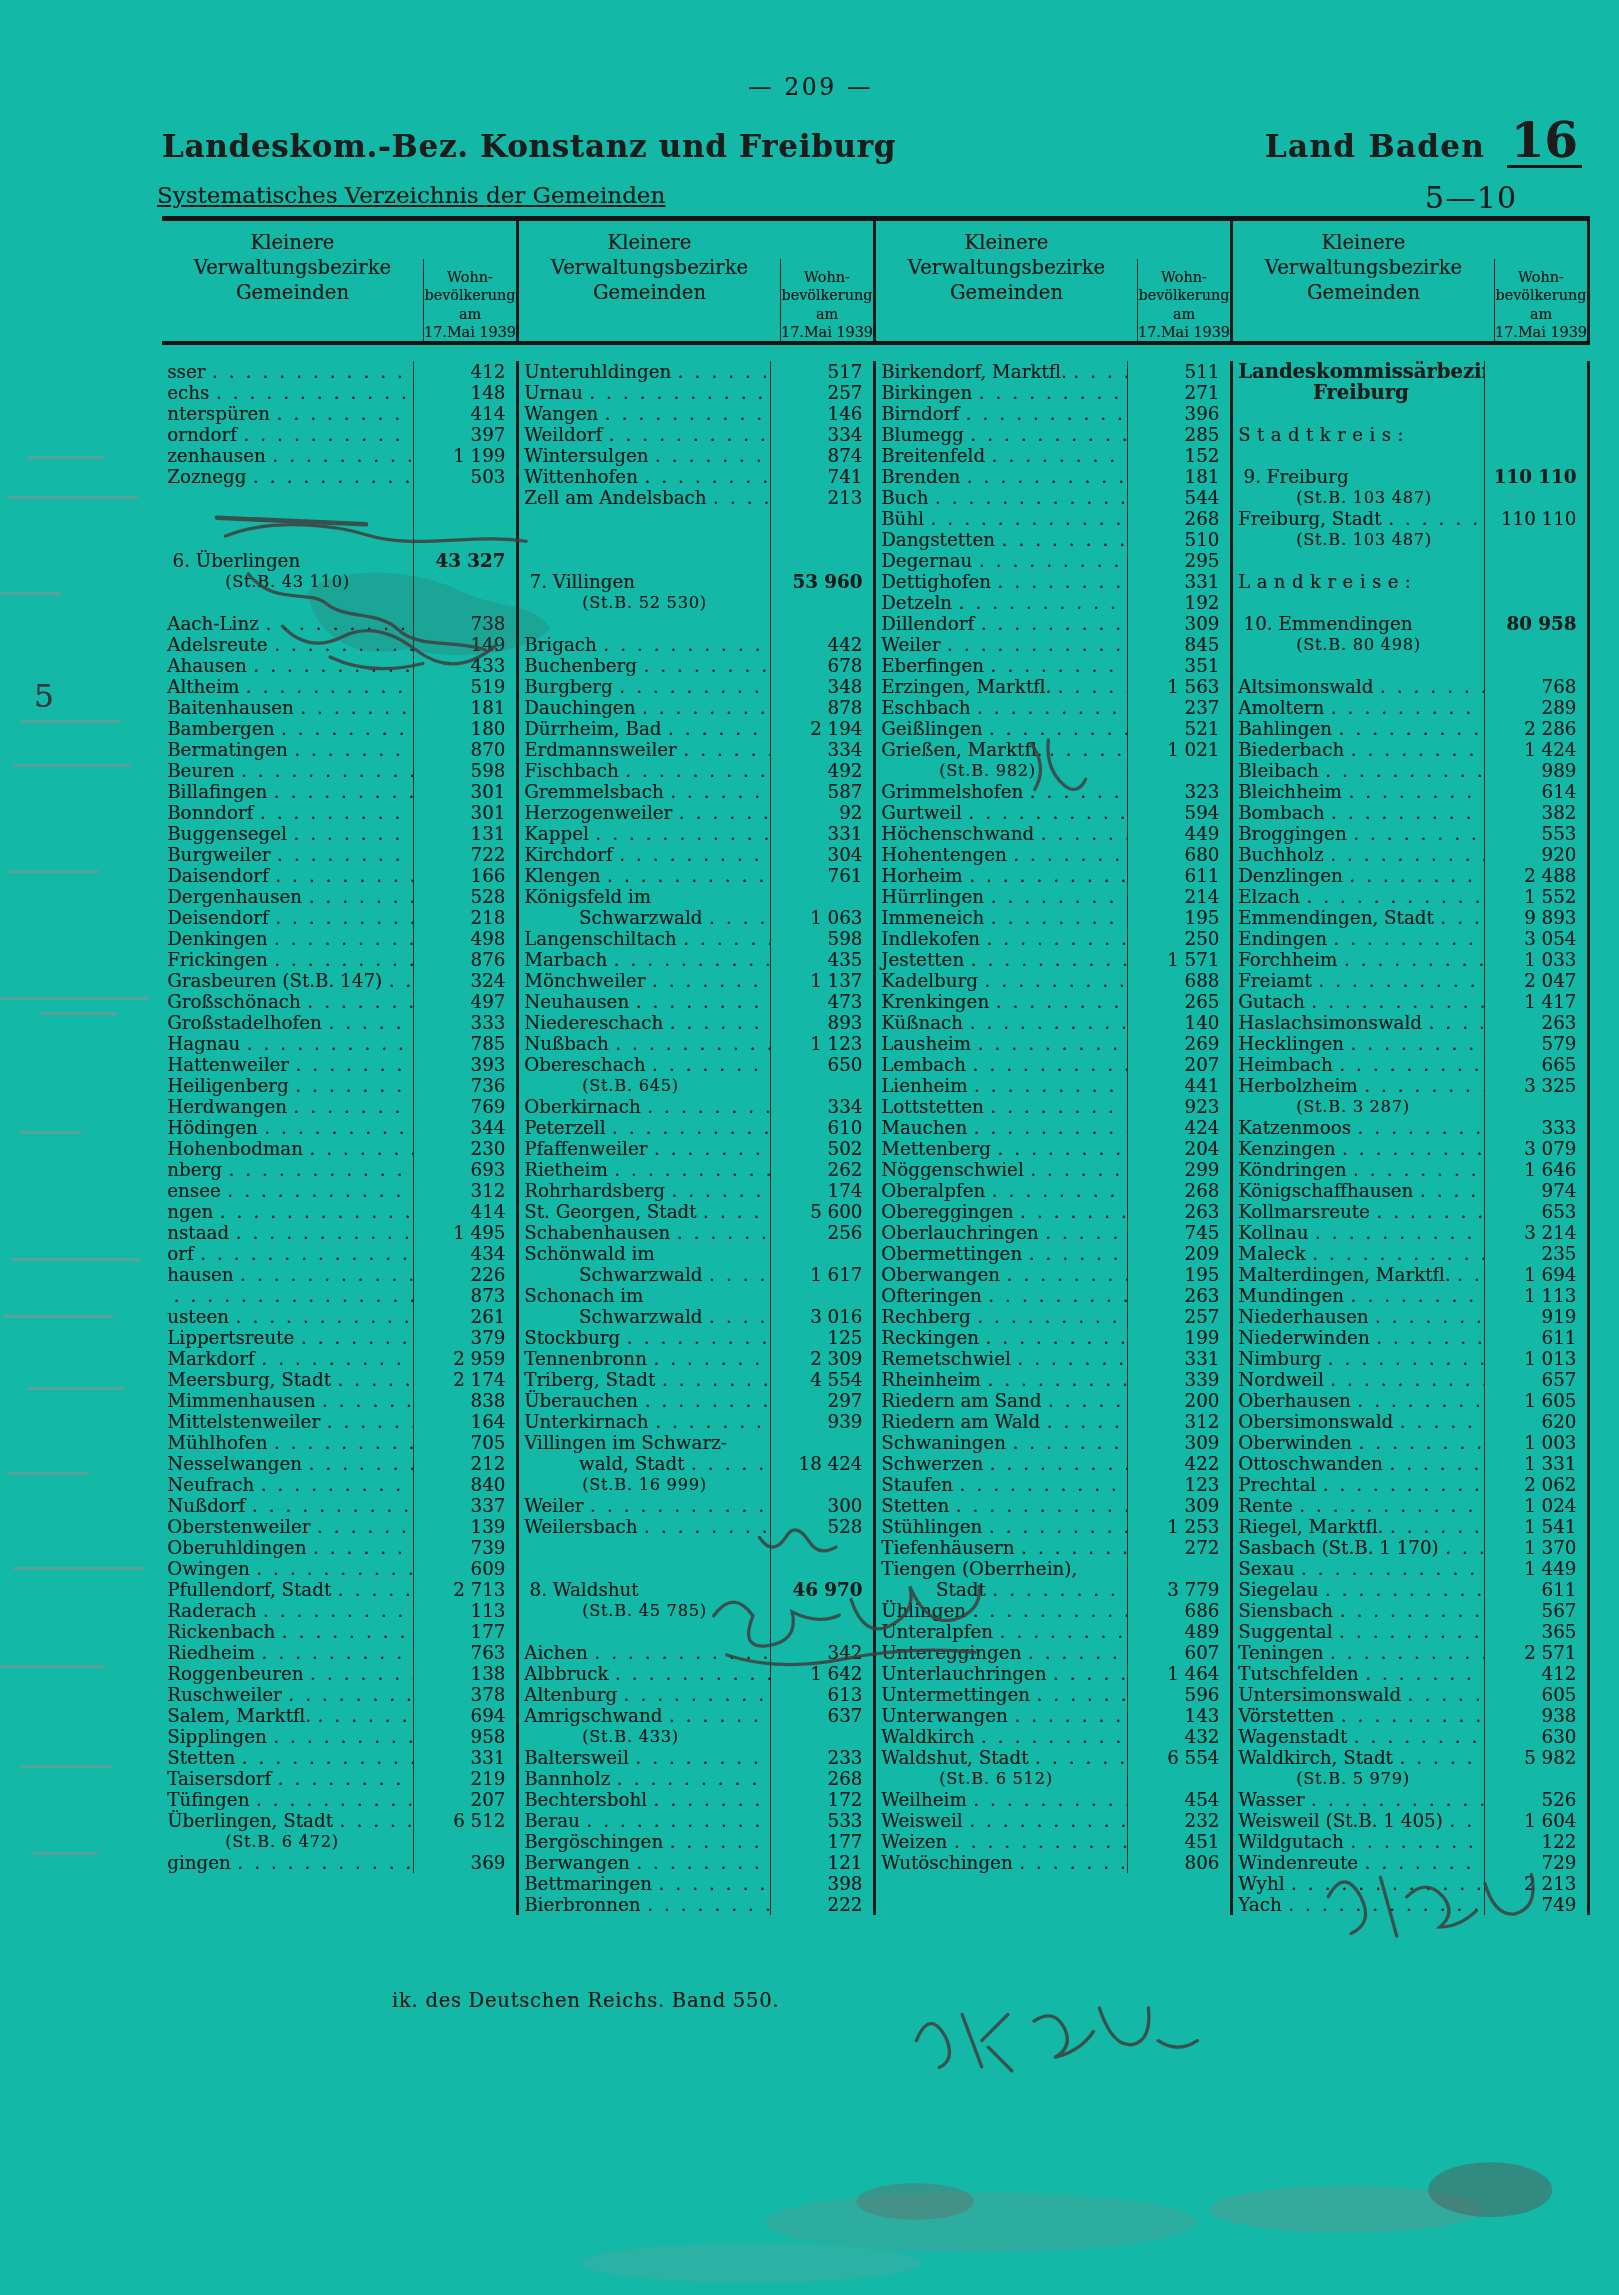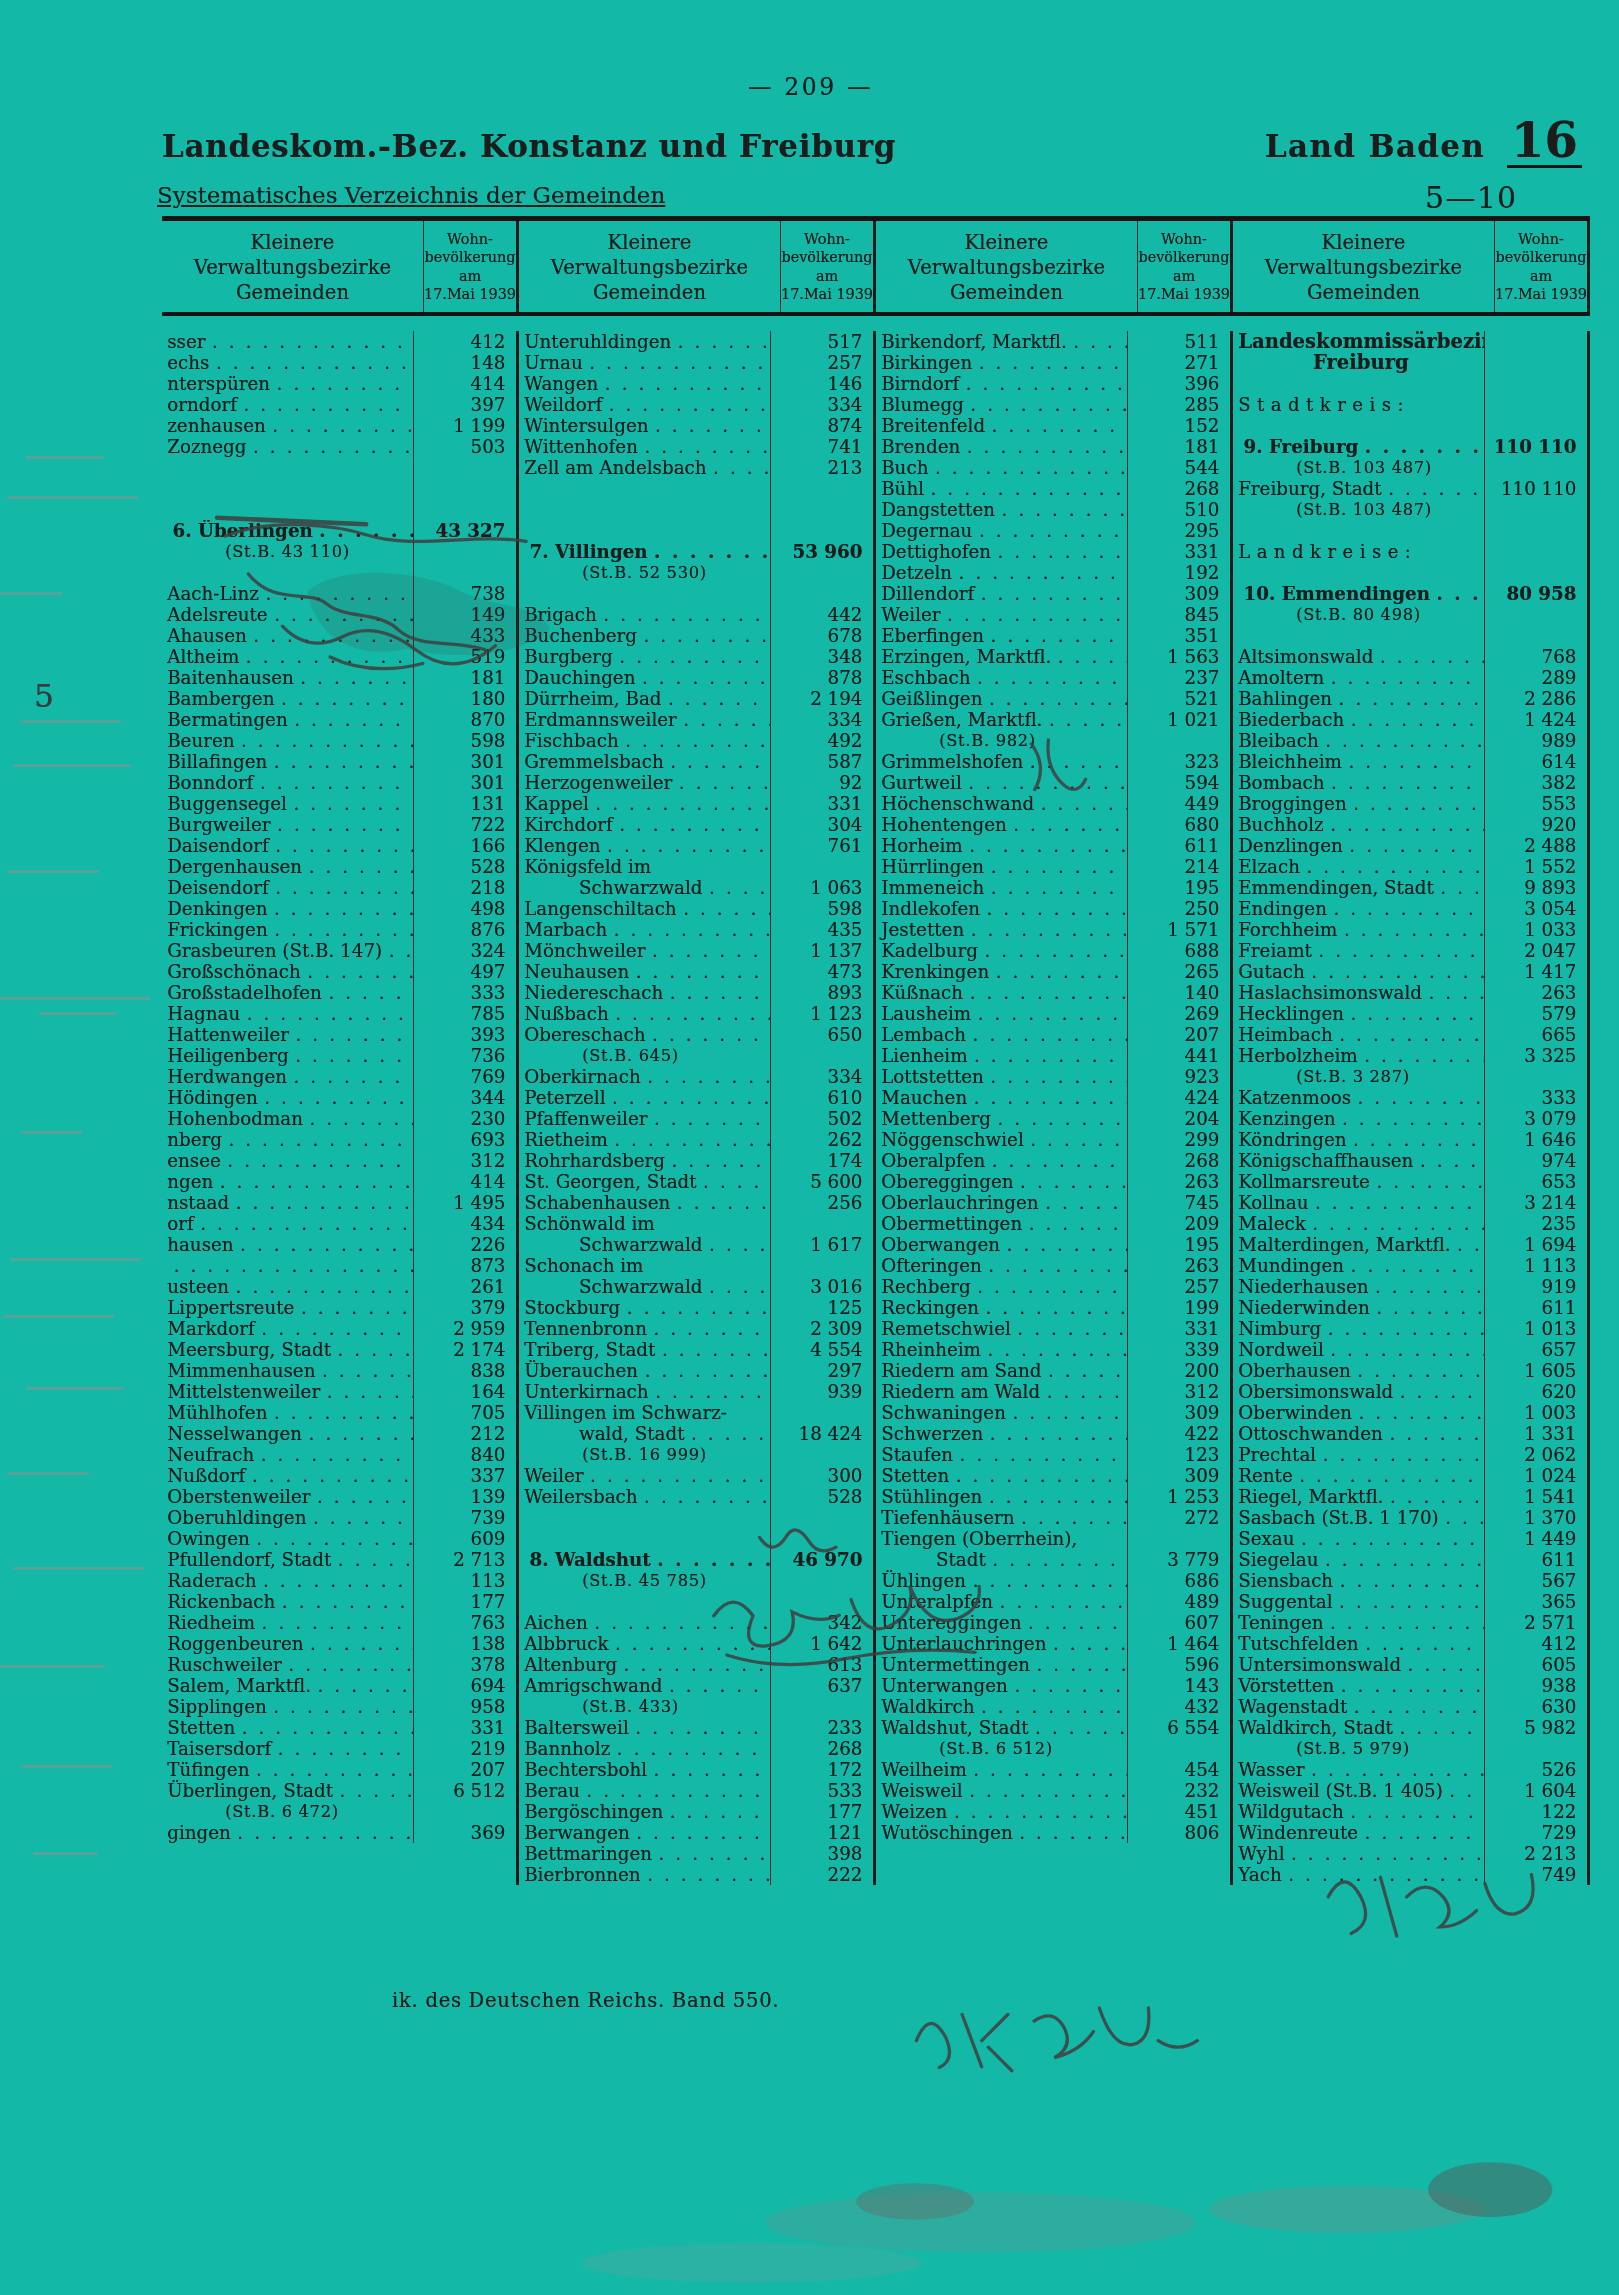--- a/index.html
+++ b/index.html
@@ -13,34 +13,34 @@
   .title-right{position:absolute;left:1265px;top:116px;display:flex;align-items:baseline;gap:22px;}
   .title-right .tr-txt{font-size:31px;font-weight:700;letter-spacing:1.3px;margin-top:9px;}
   .title-right .bigno{font-size:48px;font-weight:700;border-bottom:3.9px solid #141414;padding:0 3.9px 1.3px 3.9px;line-height:1;}
   .title-right-sub{position:absolute;left:1425px;top:180px;font-size:30px;letter-spacing:1.3px;}
   .footer{position:absolute;left:392px;top:1989px;font-size:19.6px;letter-spacing:0.7px;}
   
   .table{position:absolute;left:162px;top:216px;width:1428px;}
   .thead{display:flex;border-top:5.9px solid #141414;border-bottom:4.6px solid #141414;}
   .thead>div{width:357px;display:flex;border-right:3.3px solid #1b1b1b;box-sizing:border-box;}
   .gh-n{flex:1;text-align:center;font-size:19.6px;line-height:25px;padding-top:9.2px;padding-bottom:6.5px;}
-  .gh-v{width:92px;border-left:1.3px solid #272727;text-align:center;font-size:14.4px;line-height:18.3px;padding-top:9.2px;}
+  .gh-v{width:92px;border-left:1.3px solid #272727;text-align:center;font-size:14.4px;line-height:18.3px;padding-top:9.2px;margin-top:38px;}
   .tbody{display:flex;padding-top:15.7px;}
   .col{width:357px;border-right:3.3px solid #1b1b1b;box-sizing:border-box;display:flex;flex-direction:column;}
   .line{display:flex;height:21px;}
   .cell-n{flex:1;overflow:hidden;white-space:nowrap;display:flex;align-items:baseline;
           padding-left:5.2px;font-size:18.3px;line-height:21px;}
   .cell-v{width:92px;box-sizing:content-box;border-left:1.3px solid #2c2c2c;text-align:right;
           padding-right:10.5px;font-size:18.3px;line-height:21px;}
   .lead{flex:1;overflow:hidden;letter-spacing:2.6px;padding-left:6.5px;color:#202020;}
   .lead::after{content:". . . . . . . . . . . . . . . . . . . . . . . . . . . . . . . . .";}
   .note{padding-left:58px;font-size:16.3px;letter-spacing:0.7px;}
   .head{display:block;text-align:center;font-weight:700;font-size:19.6px;width:100%;}
   .subhead{display:block;text-align:left;letter-spacing:6.5px;font-size:18px;width:100%;}
-  .t-s .cell-n{font-weight:700;padding-left:10.5px;}
+  .t-s .cell-n{font-weight:400;padding-left:10.5px;flex-direction:column;}
   .t-s .cell-v{font-weight:700;}
   .t-c .cell-n{padding-left:60px;}
   .ul{border-bottom:2px solid #2f2f2f;}
   
   .art{position:absolute;background:#8f8f8d;opacity:.55;border-radius:1.3px;}
   .overlay{position:absolute;left:0;top:0;pointer-events:none;}
 </style>
 </head>
 <body>
 

